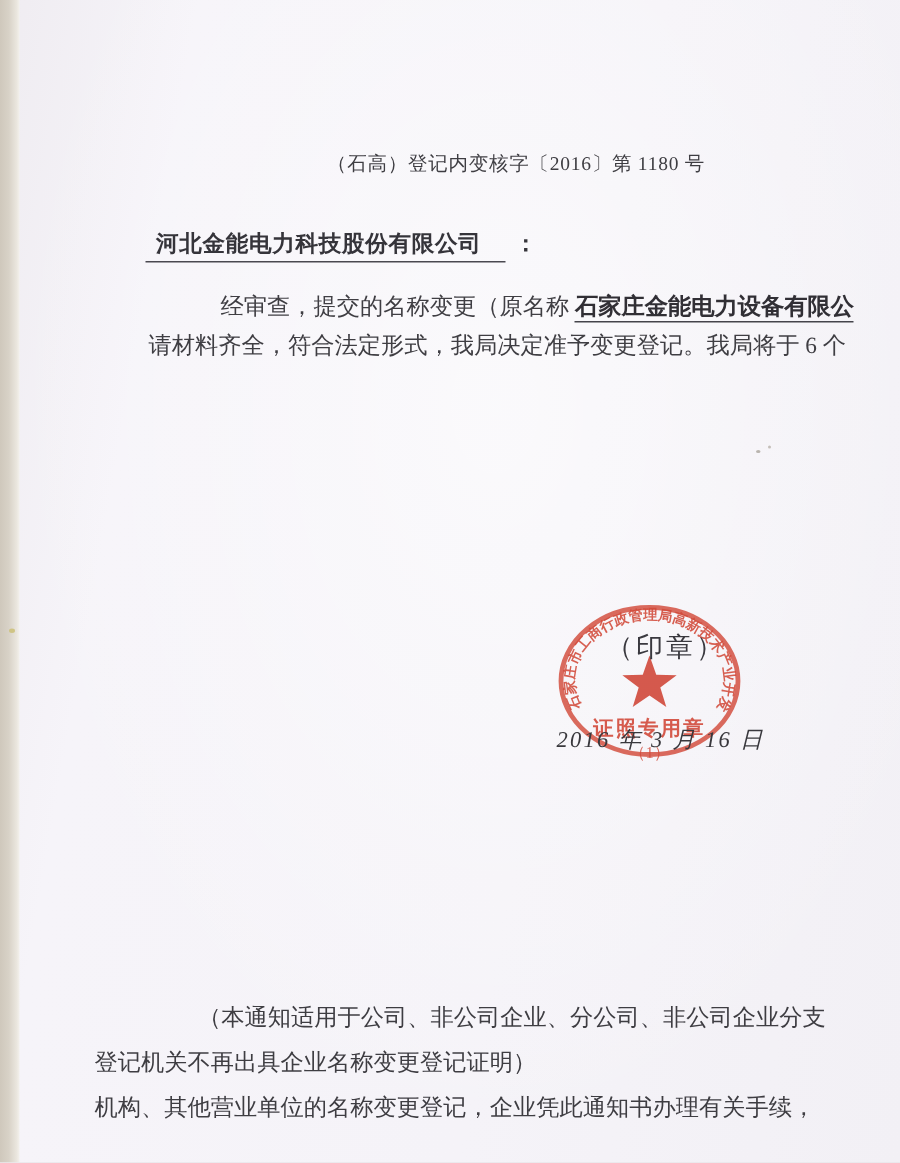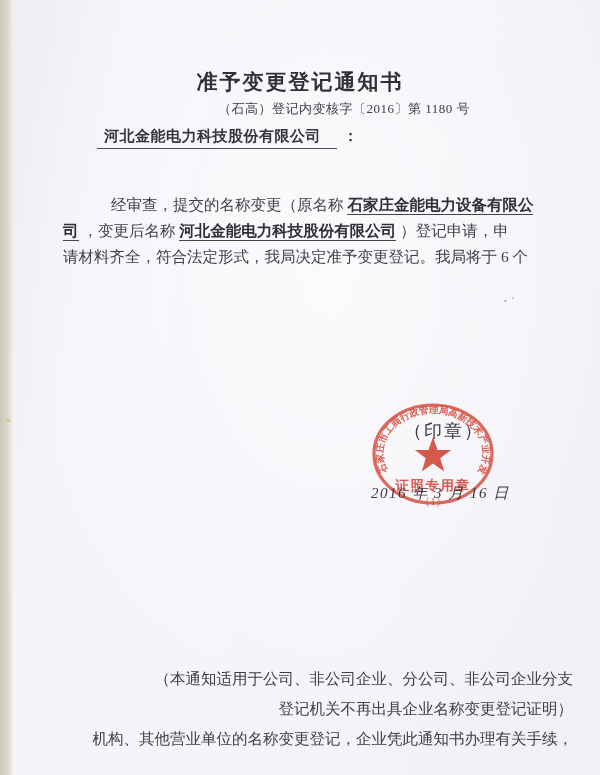--- a/index.html
+++ b/index.html
@@ -22,34 +22,34 @@
   }
   .title{
     position:absolute;top:68px;left:0;width:600px;text-align:center;
     font-size:21px;font-weight:bold;color:#302f34;letter-spacing:2px;
   }
   .doc-number{
     position:absolute;top:100px;left:0;width:600px;text-align:center;
     font-size:13px;color:#3e3d42;letter-spacing:.5px;padding-left:44px;
   }
   .addressee{
-    position:absolute;top:127px;left:97px;
+    position:absolute;top:153px;left:97px;
     font-size:15px;font-weight:bold;color:#35343a;white-space:nowrap;
   }
   .addressee .uline{
     display:inline-block;
     border-bottom:1.5px solid #4a4950;
     padding:0 16px 2px 7px;letter-spacing:.5px;
   }
   .addressee .colon{margin-left:6px;}
   .body-par{
     position:absolute;top:192px;left:63px;width:500px;
     font-size:15.5px;color:#3f3e43;
   }
-  .body-par .bline{height:26px;line-height:26px;white-space:nowrap;}
+  .body-par .bline{height:26px;line-height:26px;white-space:nowrap;margin-left:36px;}
   .body-par .indent{padding-left:48px;}
   .useg{
     font-weight:bold;color:#312f35;
     border-bottom:1.2px solid #45444b;padding-bottom:1px;
   }
   .seal{
     position:absolute;left:368px;top:402px;width:130px;height:110px;
     filter:blur(.3px);
   }
   .seal-label{
@@ -57,43 +57,41 @@
     font-size:18px;color:#3a393f;letter-spacing:2px;white-space:nowrap;
   }
   .issue-date{
     position:absolute;left:371px;top:484px;
     font-size:15px;color:#39383d;letter-spacing:1.5px;white-space:nowrap;font-style:italic;
   }
   .footer-par{
     position:absolute;top:664px;left:63px;width:510px;
     font-size:15.5px;color:#3e3d42;
   }
-  .footer-par .fline{height:30px;line-height:30px;white-space:nowrap;text-align:right;}
+  .footer-par .fline{height:30px;line-height:30px;white-space:nowrap;}
   .footer-par .findent{padding-left:69px;}
   .speck{position:absolute;border-radius:50%;}
   .speck1{left:504px;top:300px;width:3px;height:2px;background:#b9b4ae;}
   .speck2{left:512px;top:297px;width:2px;height:2px;background:#c4bfb9;}
   .speck3{left:6px;top:419px;width:4px;height:3px;background:#cfc484;}
 </style>
 </head>
 <body>
 
 <div class="page">
   <div class="scan-strip"></div>
 
-  <div class="title">准予变更登记通知书</div>
   <div class="doc-number">（石高）登记内变核字〔2016〕第 1180 号</div>
 
   <div class="addressee">
     <span class="uline">河北金能电力科技股份有限公司</span><span class="colon">：</span>
   </div>
 
   <div class="body-par">
     <div class="bline indent"><span>经审查，提交的名称变更（原名称 </span><span class="useg">石家庄金能电力设备有限公</span></div>
-    <div class="bline"><span class="useg">司</span><span> ，变更后名称 </span><span class="useg">河北金能电力科技股份有限公司</span><span> ）登记申请，申</span></div>
     <div class="bline">请材料齐全，符合法定形式，我局决定准予变更登记。我局将于 6 个</div>
   </div>
 
   <svg class="seal" viewBox="0 0 130 110" xmlns="http://www.w3.org/2000/svg">
     <defs>
       <path id="ringPath" d="M 19.7,69.3 A 50,41 0 1 1 110.3,69.3" fill="none"></path>
     </defs>
     <ellipse cx="65" cy="52" rx="59" ry="49" fill="none" stroke="#d24a3a" stroke-width="3.2" opacity="0.82"></ellipse>
     <text font-size="9.5" font-weight="bold" fill="#d24a3a" opacity="0.88" letter-spacing="0">
       <textPath href="#ringPath" startOffset="0">石家庄市工商行政管理局高新技术产业开发区分局</textPath>

